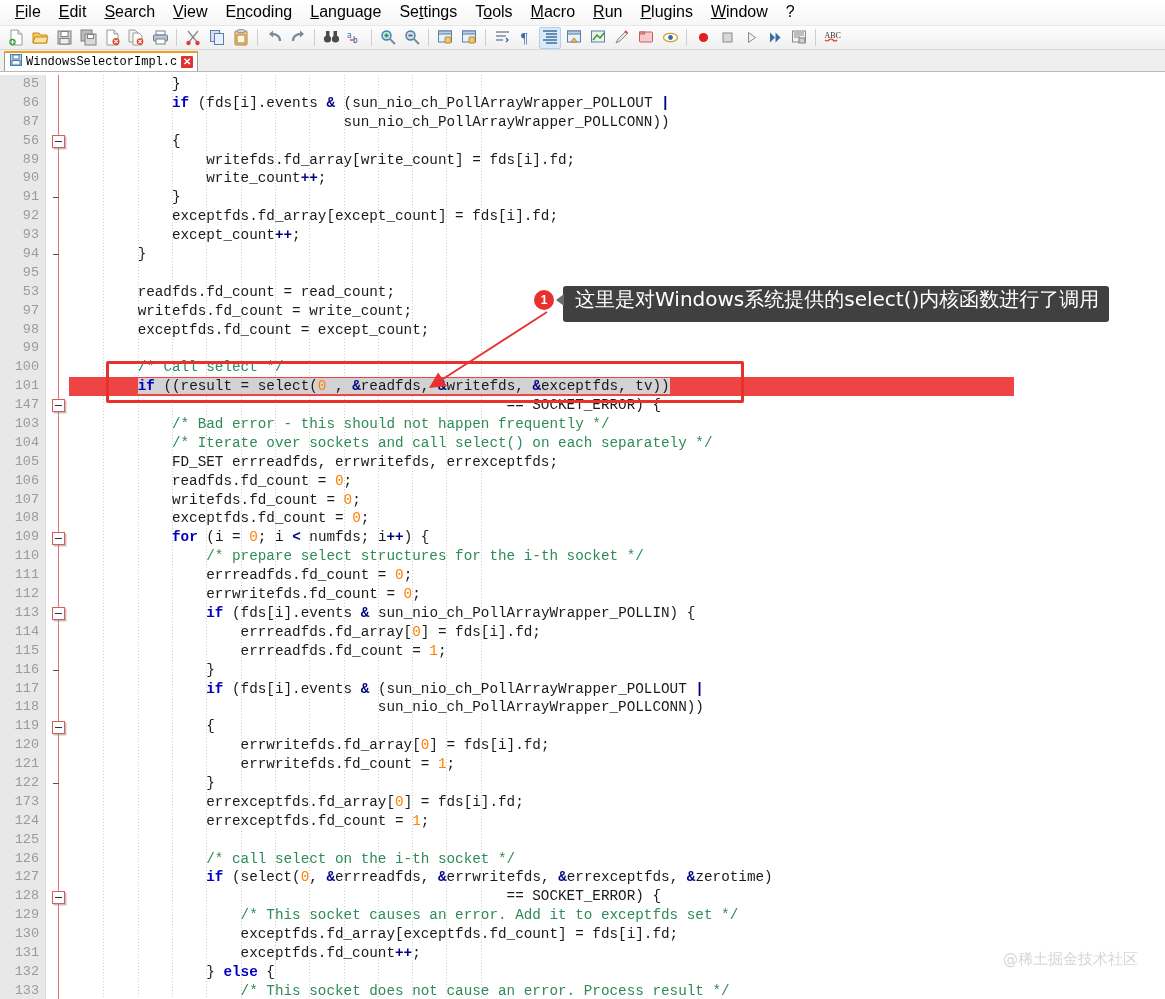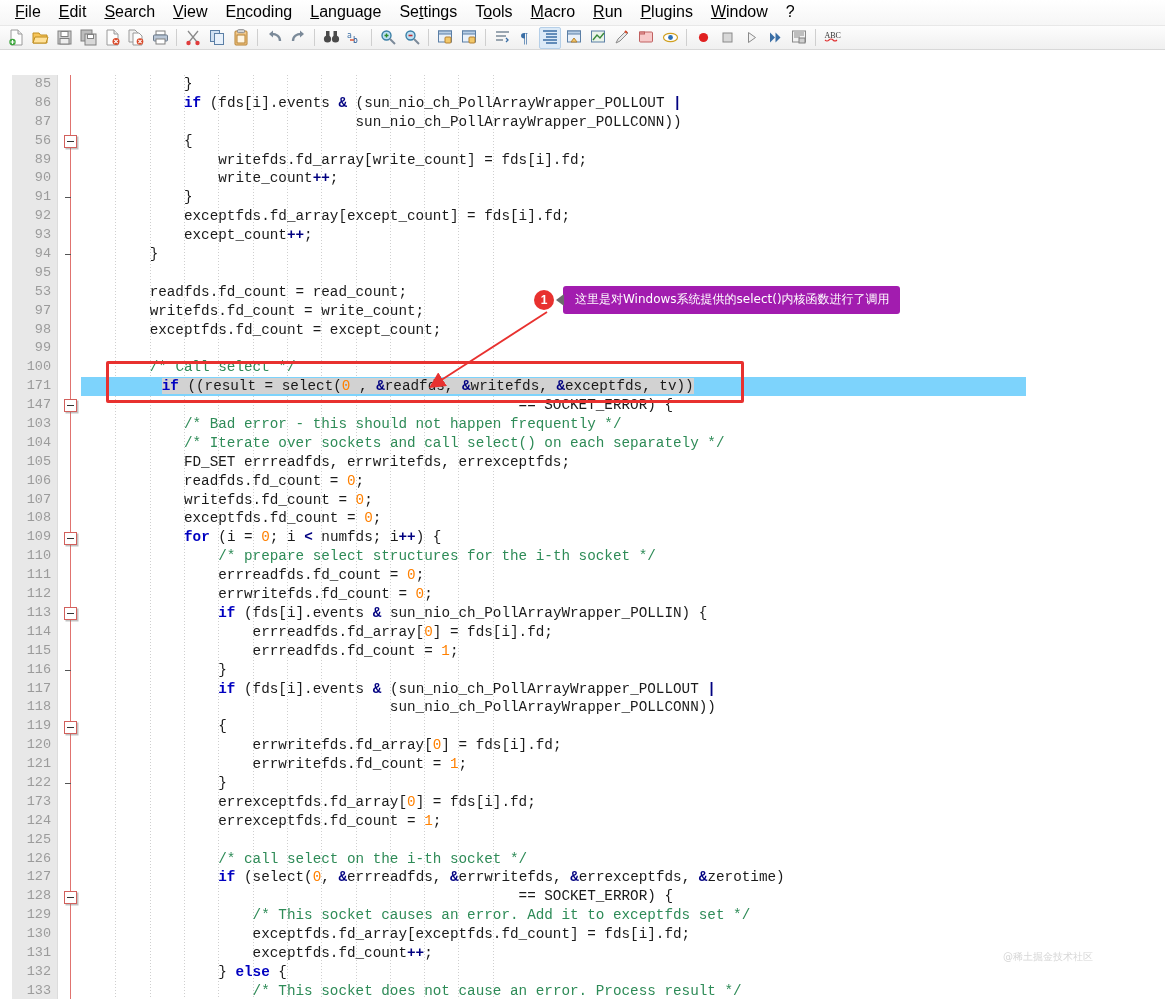--- a/index.html
+++ b/index.html
@@ -71,21 +71,21 @@
     font-size: 10px; line-height: 12px;
     text-align: center;
     font-family: "Liberation Sans", sans-serif;
     font-weight: bold;
     border-radius: 1px;
   }
 
   
   .editor {
     position: absolute;
-    top: 75px; left: 12px;
+    top: 75px; left: 0;
     width: 1014px; height: 924px;
     background: #ffffff;
     overflow: hidden;
   }
   .gutter {
     position: absolute; top: 0; left: 0;
     width: 46px; height: 100%;
     background: #e8e8e8;
     border-right: 1px solid #dcdcdc;
   }
@@ -129,46 +129,46 @@
 
   .code {
     position: absolute; top: 0; left: 69px;
     width: 1096px; height: 100%;
     font-family: "Liberation Mono", monospace;
     font-size: 14.3px;
     white-space: pre;
     color: #1a1a1a;
   }
   .cl { height: 18.9px; line-height: 18.9px; position: relative; }
-  .cl.cur { background: #7dd3fc; padding-left: 12px; }
+  .cl.cur { background: #ef4444; }
 
   
   .guides { position: absolute; top: 0; left: 69px; width: 1096px; height: 100%; pointer-events: none; }
   .guide {
     position: absolute; top: 0; width: 1px; height: 100%;
     background: repeating-linear-gradient(to bottom, #cfcfcf 0 1px, transparent 1px 3px);
   }
 
   
   .kw  { color: #0000c0; font-weight: bold; }
   .cm  { color: #2e8b57; }
   .num { color: #ff8000; }
   .op  { color: #000080; font-weight: bold; }
   .sel { background: #d2d2d2; }
 
   
   .overlay { position: absolute; top: 0; left: 0; width: 1165px; height: 999px; pointer-events: none; }
   .callout {
     position: absolute;
-    background: #a21caf;
+    background: #404040;
     color: #ffffff;
     font-family: "DejaVu Sans", "Liberation Sans", sans-serif;
-    font-size: 12px;
+    font-size: 20px;
     line-height: 26px;
-    height: 28px;
+    height: 36px;
     padding: 0 10px 0 12px;
     border-radius: 3px;
     white-space: nowrap;
   }
   .callout:before {
     content: "";
     position: absolute; left: -7px; top: 8px;
     border-top: 6px solid transparent;
     border-bottom: 6px solid transparent;
     border-right: 8px solid #6b6b6b;
@@ -183,21 +183,21 @@
   }
   .redbox {
     position: absolute;
     border: 3px solid #e8312f;
     border-radius: 2px;
   }
   .watermark {
     position: absolute;
     color: #d6d6d6;
     font-family: "DejaVu Sans", "Liberation Sans", sans-serif;
-    font-size: 10px;
+    font-size: 15px;
     white-space: nowrap;
   }
 </style>
 </head>
 <body>
 
 <div id="app">
 
   <div class="menubar" id="menubar">
       <div class="menu-item"><span class="u">F</span>ile</div>
@@ -426,41 +426,52 @@
       </div>
       <div class="tb-sep"></div>
       <div class="tb-btn">
         <svg width="17" height="17" viewBox="0 0 17 17">
           <text x="0.5" y="9" font-size="8" fill="#333" font-family="serif">ABC</text>
           <path d="M1 11q2 2 4 0t4 0t4 0" stroke="#e03030" stroke-width="1.1" fill="none"></path>
         </svg>
       </div>
     </div>
 
+  <div class="tabbar" id="tabbar">
+      <div class="tab">
+        <span><svg width="12" height="12" viewBox="0 0 12 12">
+            <rect x="0.5" y="0.5" width="11" height="11" fill="#bcd6ea" stroke="#4a7fa8"></rect>
+            <rect x="3" y="1" width="6" height="4" fill="#fff" stroke="#4a7fa8"></rect>
+            <rect x="2" y="6.5" width="8" height="4.5" fill="#eaf4fc" stroke="#4a7fa8"></rect>
+          </svg></span>
+        <span>WindowsSelectorImpl.c</span>
+        <span class="tab-close">✕</span>
+      </div>
+    </div>
 
   <div class="editor">
     <div class="gutter"></div>
     <div class="linenums" id="linenums">
         <div class="ln">85</div>
         <div class="ln">86</div>
         <div class="ln">87</div>
         <div class="ln">56</div>
         <div class="ln">89</div>
         <div class="ln">90</div>
         <div class="ln">91</div>
         <div class="ln">92</div>
         <div class="ln">93</div>
         <div class="ln">94</div>
         <div class="ln">95</div>
         <div class="ln">53</div>
         <div class="ln">97</div>
         <div class="ln">98</div>
         <div class="ln">99</div>
         <div class="ln">100</div>
-        <div class="ln">171</div>
+        <div class="ln">101</div>
         <div class="ln">147</div>
         <div class="ln">103</div>
         <div class="ln">104</div>
         <div class="ln">105</div>
         <div class="ln">106</div>
         <div class="ln">107</div>
         <div class="ln">108</div>
         <div class="ln">109</div>
         <div class="ln">110</div>
         <div class="ln">111</div>

